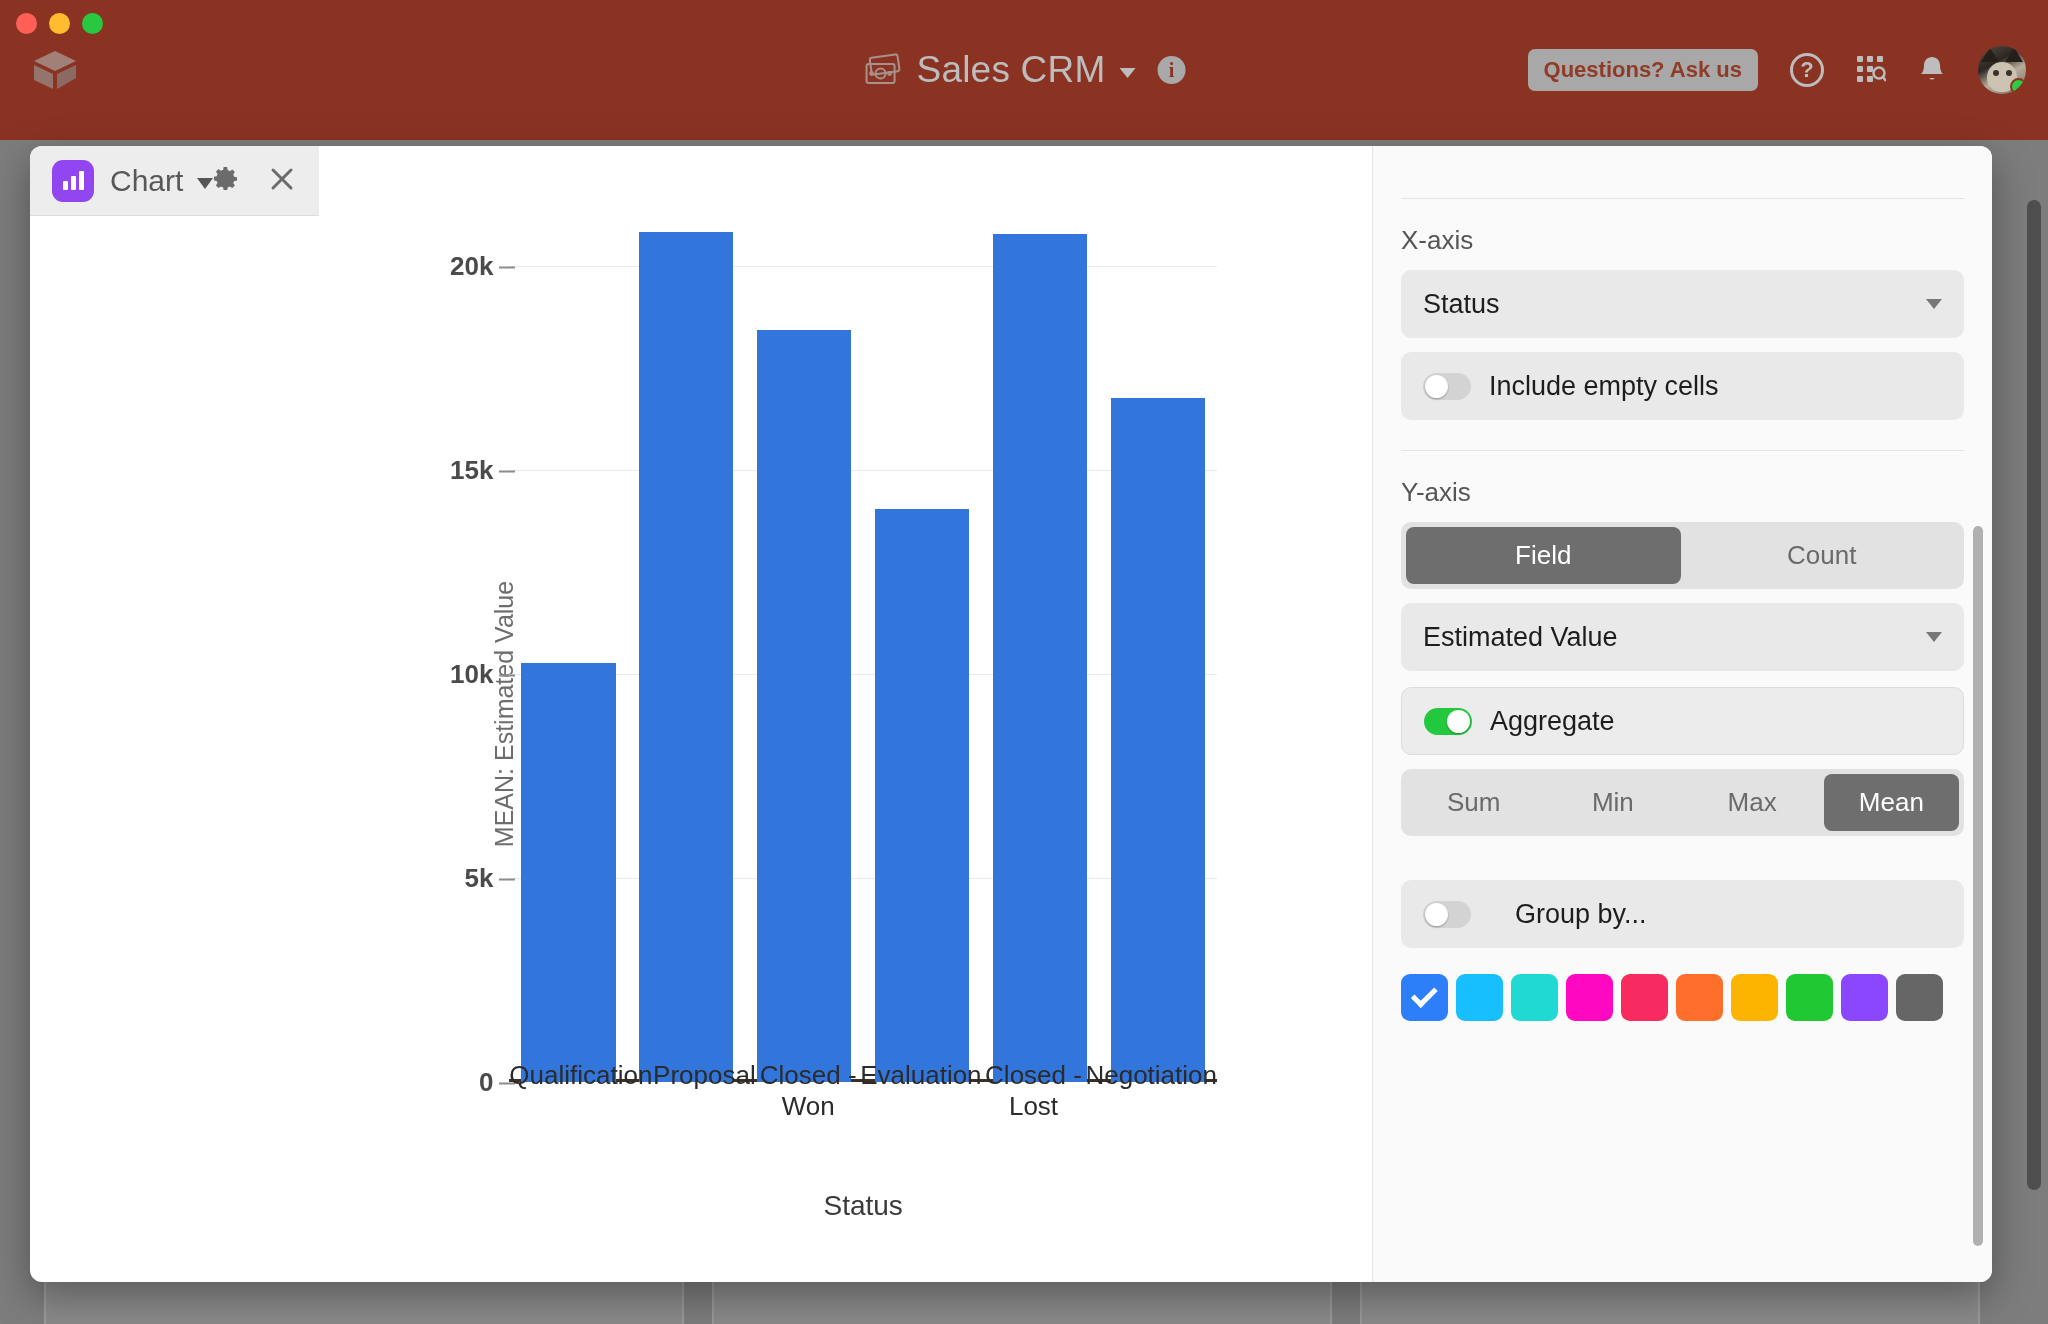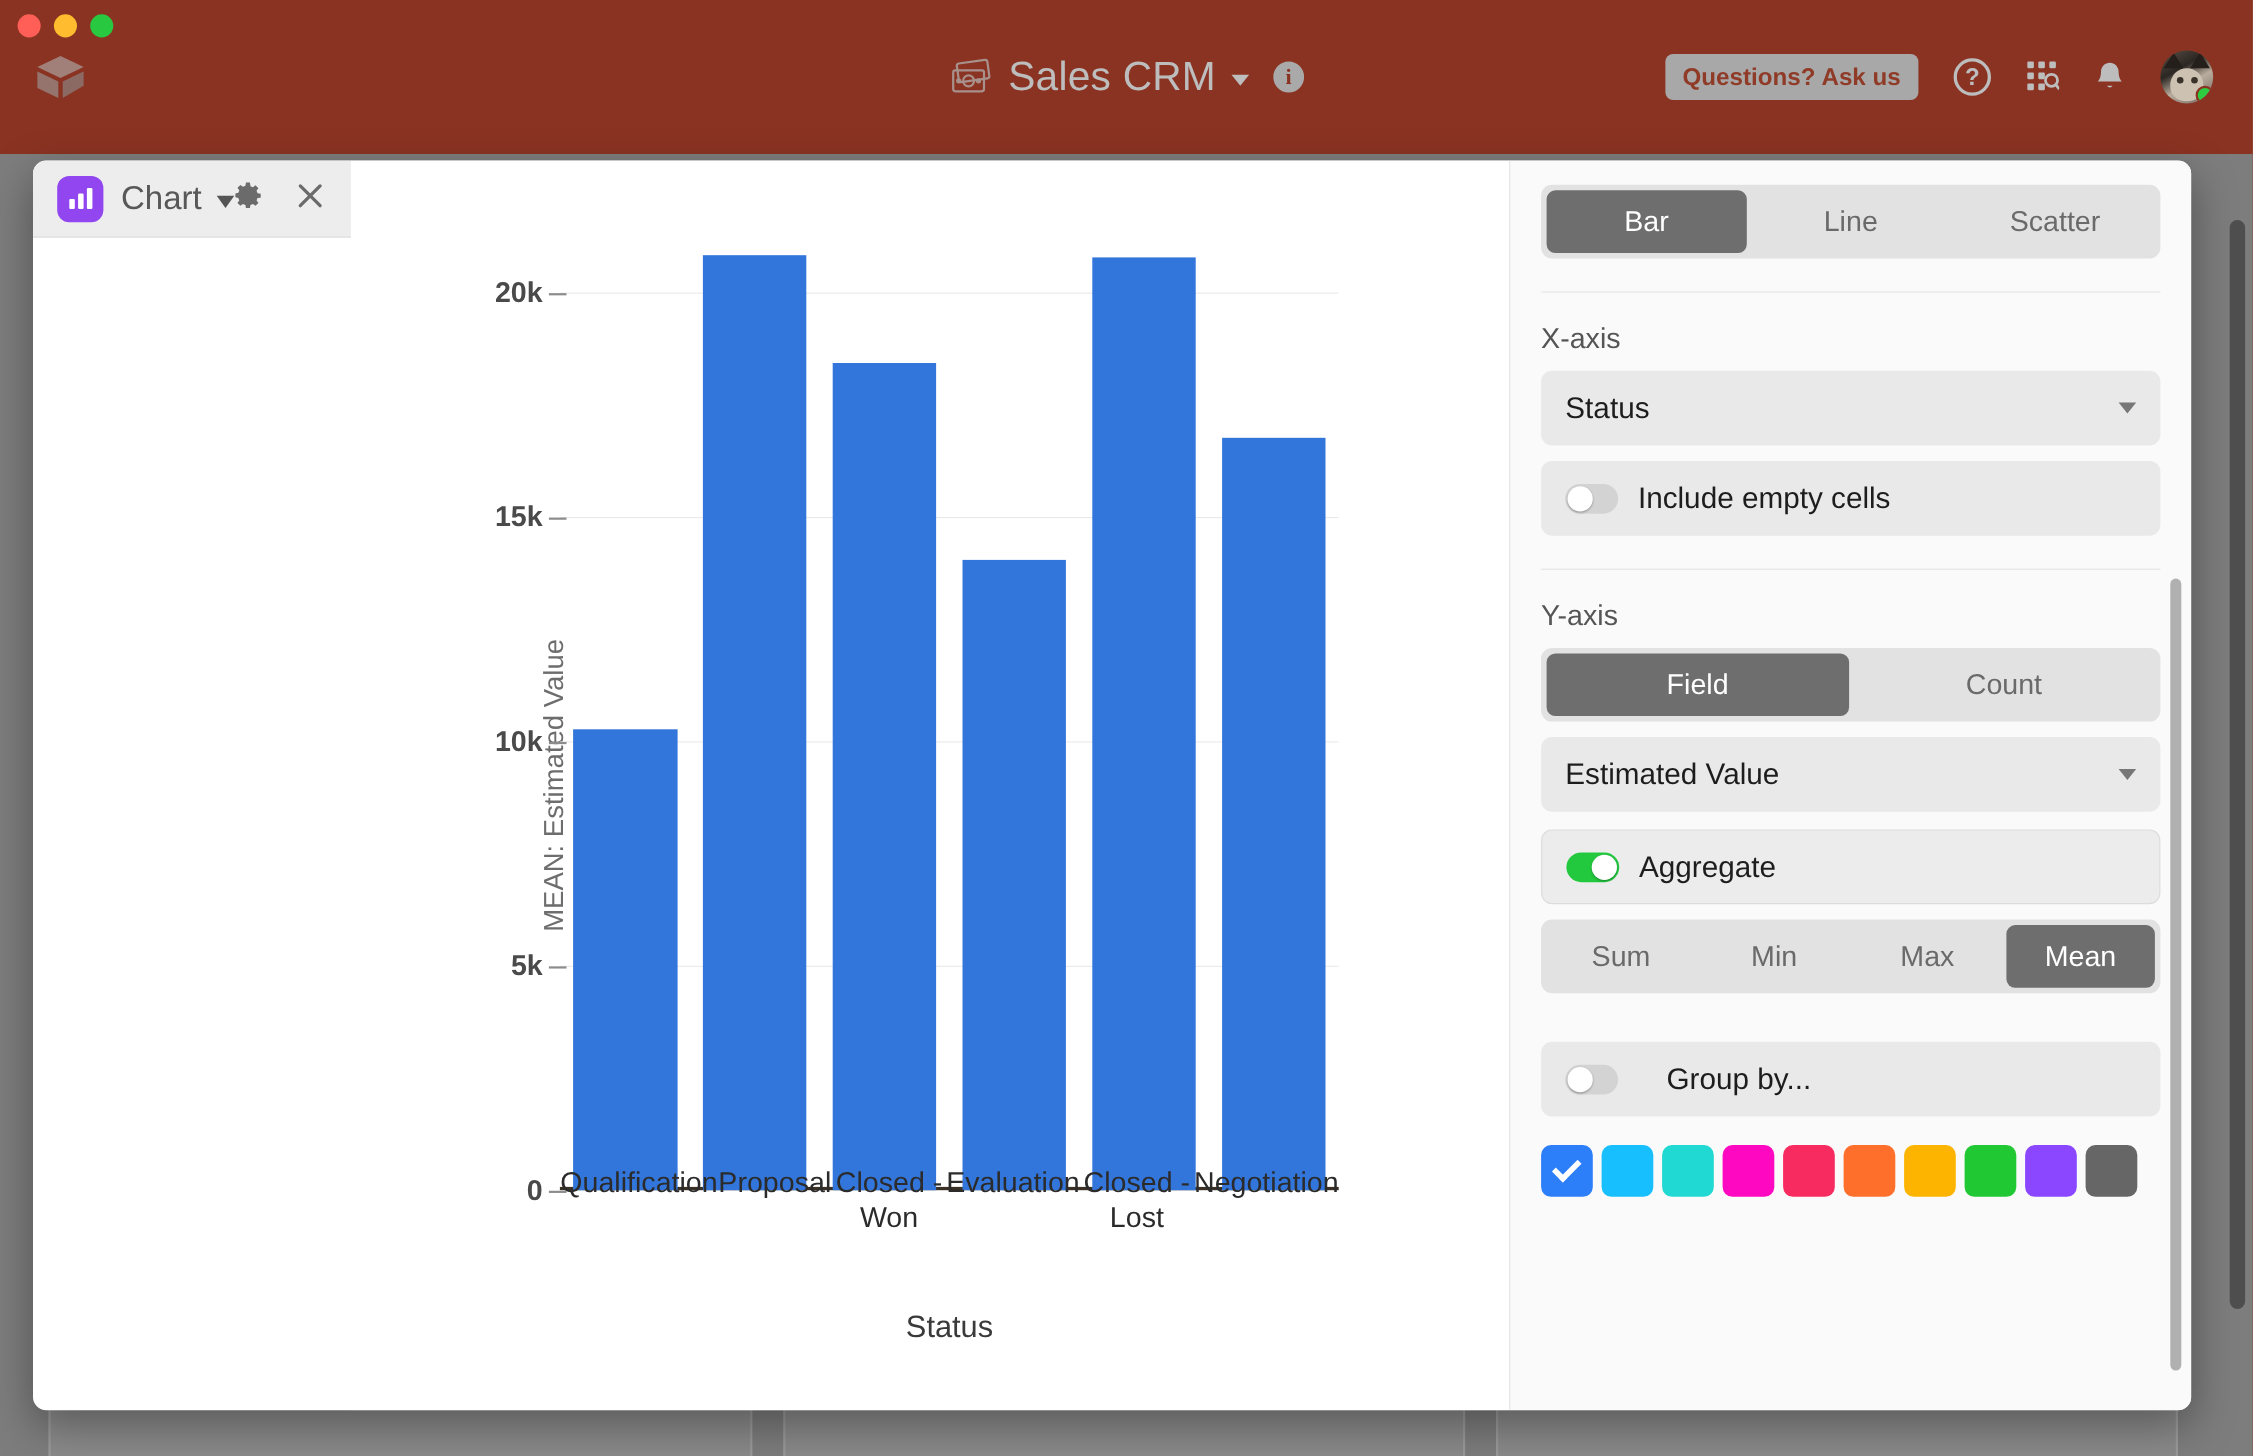--- a/index.html
+++ b/index.html
@@ -49,21 +49,21 @@
     margin-top:6px;
   }
   #info-icon {
     width:28px;height:28px;border-radius:50%;
     background:#a9a9a9;color:#8a3322;
     font-size:20px;font-weight:bold;font-family:"Liberation Serif",serif;
     display:flex;align-items:center;justify-content:center;
     margin-left:8px;
   }
   #topbar-right {
-    position:absolute; right:36px; top:70px; transform:translateY(-50%);
+    position:absolute; right:22px; top:70px; transform:translateY(-50%);
     display:flex; align-items:center; gap:32px;
   }
   #ask-us-badge {
     background:#a8a8a8; color:#8f3b27;
     font-size:22px; font-weight:bold;
     padding:8px 16px; border-radius:7px; white-space:nowrap;
   }
   .hdr-icon { color:#bdbdbd; display:flex; align-items:center; }
   #help-icon {
     width:34px;height:34px;border-radius:50%;
@@ -434,25 +434,20 @@
               <div class="xtick">Closed - Lost</div>
               <div class="xtick">Negotiation</div>
             </div>
           <div id="x-axis-title">Status</div>
         </div>
       </div>
 
       <div id="settings-pane">
         <div id="settings-scroll">
 
-          <div class="seg-group" id="chart-type-seg">
-              <div class="seg active">Bar</div>
-              <div class="seg">Line</div>
-              <div class="seg">Scatter</div>
-            </div>
 
           <div class="divider"></div>
 
           <div class="section-label">X-axis</div>
 
           <div class="select-box">
             <span>Status</span>
             <span class="sel-caret"></span>
           </div>
 

